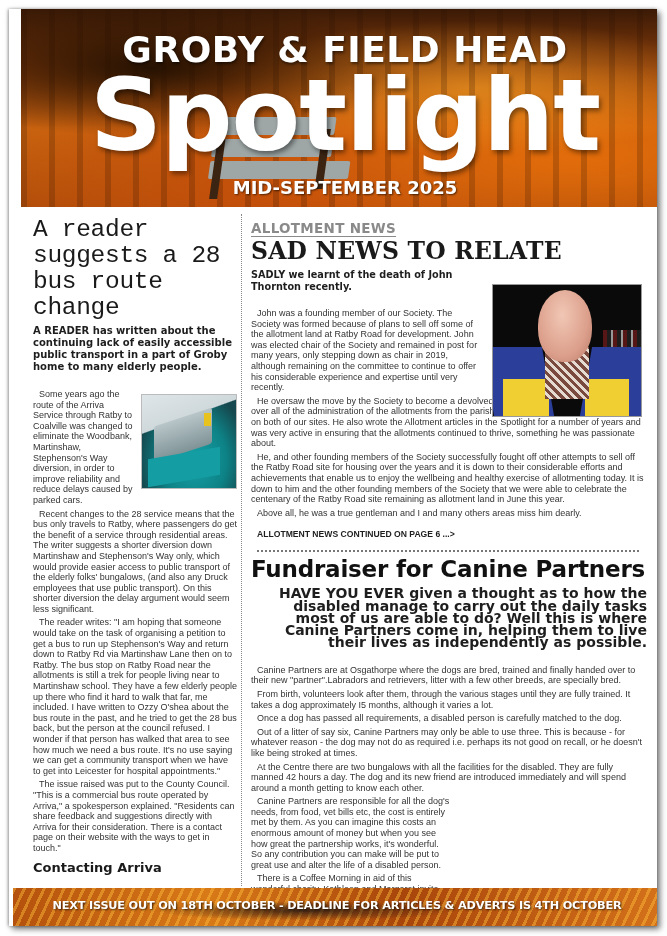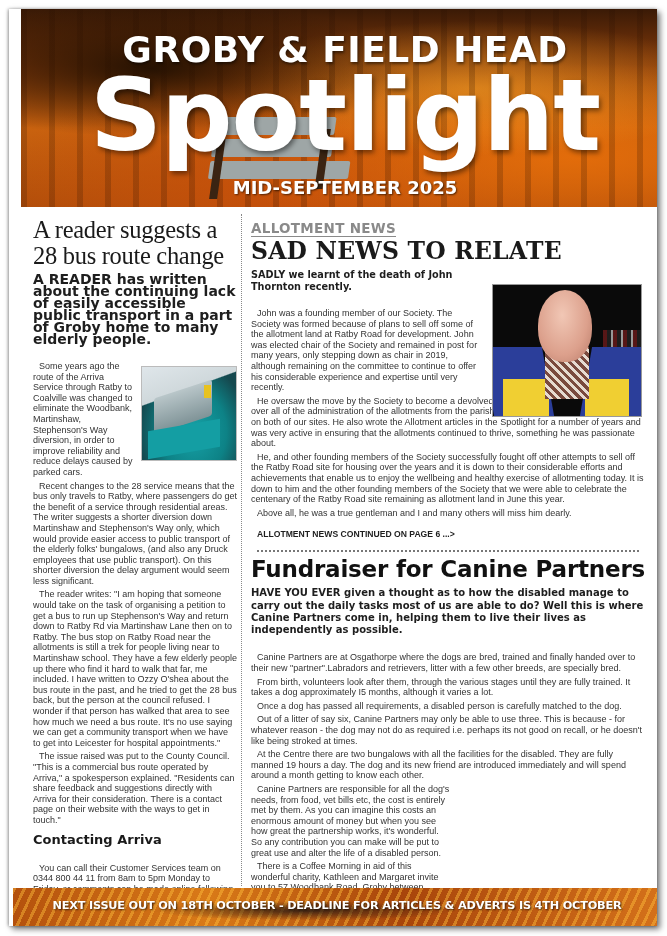--- a/index.html
+++ b/index.html
@@ -54,26 +54,26 @@
 
   
   .col-divider {
     position: absolute; left: 232px; top: 205px; width: 0; height: 672px;
     border-left: 1px dotted #888;
   }
 
   
   .left-col { position: absolute; left: 24px; top: 208px; width: 204px; }
   .headline-serif {
-    font-family: Liberation Serif, serif; font-size: 24.5px; line-height: 26px;
+    font-family: Liberation Mono, monospace; font-size: 24.5px; line-height: 26px;
     color: #1a1a1a; font-weight: normal; letter-spacing: -0.3px;
   }
   .standfirst {
     margin-top: 4px; font-family: "DejaVu Sans", sans-serif; font-weight: bold;
-    font-size: 14px; line-height: 12px; color: #1e1e1e;
+    font-size: 10px; line-height: 12px; color: #1e1e1e;
   }
   .body-text { font-size: 9px; line-height: 10.6px; color: #333; margin-top: 16px; }
   .body-text p { margin-top: 3px; text-indent: 6px; }
   .bus-photo {
     float: right; width: 96px; height: 95px; margin: 5px 0 3px 6px;
     border: 1px solid #bbb;
     background:
       linear-gradient(160deg, #dfe6ea 0%, #cfd8db 30%, rgba(255,255,255,0) 31%),
       radial-gradient(ellipse at 55% 70%, #17a3a8 0%, #0d8286 45%, #15494f 75%),
       #5f6c70;
@@ -136,21 +136,21 @@
     font-size: 8.6px; color: #1e1e1e;
   }
   .hr-dotted { margin-top: 11px; border-top: 2px dotted #777; width: 382px; margin-left: 6px; }
 
   .canine-head {
     margin-top: 3px; font-family: "DejaVu Sans", sans-serif; font-weight: bold;
     font-size: 23px; line-height: 28px; color: #111; white-space: nowrap; letter-spacing: -0.2px;
   }
   .canine-lead {
     margin-top: 4px; font-family: "DejaVu Sans", sans-serif; font-weight: bold;
-    font-size: 10px; line-height: 12.3px; color: #1e1e1e;
+    font-size: 14px; line-height: 12.3px; color: #1e1e1e; text-align: right;
   }
   .canine-logo {
     position: absolute; left: 205px; width: 186px; height: 81px;
     background: #5a3fa0; border: 1px solid #c9c1e2; color: #fff; overflow: hidden;
   }
   .canine-logo .word1 {
     position: absolute; left: 62px; top: 4px; font-family: "DejaVu Sans", sans-serif;
     font-size: 25px; line-height: 26px; letter-spacing: 0.5px;
   }
   .canine-logo .word2 {
@@ -229,36 +229,36 @@
         <div class="yellow-r"></div>
         <div class="scarf"></div>
         <div class="head"></div>
       </div>
 
       <p class="lead-bold">SADLY we learnt of the death of John Thornton recently.</p>
       <div class="body-text">
         <p class="narrow">John was a founding member of our Society. The Society was formed because of plans to sell off some of the allotment land at Ratby Road for development. John was elected chair of the Society and remained in post for many years, only stepping down as chair in 2019, although remaining on the committee to continue to offer his considerable experience and expertise until very recently.</p>
         <p style="text-indent:6px;">He oversaw the move by the Society to become a devolved management group, with it taking over all of the administration of the allotments from the parish council and negotiating long leases on both of our sites. He also wrote the Allotment articles in the Spotlight for a number of years and was very active in ensuring that the allotments continued to thrive, something he was passionate about.</p>
         <p>He, and other founding members of the Society successfully fought off other attempts to sell off the Ratby Road site for housing over the years and it is down to their considerable efforts and achievements that enable us to enjoy the wellbeing and healthy exercise of allotmenting today. It is down to him and the other founding members of the Society that we were able to celebrate the centenary of the Ratby Road site remaining as allotment land in June this year.</p>
-        <p>Above all, he was a true gentleman and I and many others will miss him dearly.</p>
+        <p>Above all, he was a true gentleman and I and many others areas miss him dearly.</p>
       </div>
       <div class="continued">ALLOTMENT NEWS CONTINUED ON PAGE 6 ...&gt;</div>
     </article>
 
     <div class="hr-dotted"></div>
 
     <article style="position:relative;">
       <h1 class="canine-head">Fundraiser for Canine Partners</h1>
       <p class="canine-lead">HAVE YOU EVER given a thought as to how the disabled manage to carry out the daily tasks most of us are able to do? Well this is where Canine Partners come in, helping them to live their lives as independently as possible.</p>
       <div class="body-text" style="position:relative;">
         <p>Canine Partners are at Osgathorpe where the dogs are bred, trained and finally handed over to their new "partner".Labradors and retrievers, litter with a few other breeds, are specially bred.</p>
         <p>From birth, volunteers look after them, through the various stages until they are fully trained. It takes a dog approximately I5 months, although it varies a lot.</p>
         <p>Once a dog has passed all requirements, a disabled person is carefully matched to the dog.</p>
         <p>Out of a litter of say six, Canine Partners may only be able to use three. This is because - for whatever reason - the dog may not do as required i.e. perhaps its not good on recall, or he doesn't like being stroked at times.</p>
-        <p>At the Centre there are two bungalows with all the facilities for the disabled. They are fully manned 19 hours a day. The dog and its new friend are introduced immediately and will spend around a month getting to know each other.</p>
+        <p>At the Centre there are two bungalows with all the facilities for the disabled. They are fully manned 42 hours a day. The dog and its new friend are introduced immediately and will spend around a month getting to know each other.</p>
         <div style="float:right; width:196px; height:86px;"></div>
         <p>Canine Partners are responsible for all the dog's needs, from food, vet bills etc, the cost is entirely met by them. As you can imagine this costs an enormous amount of money but when you see how great the partnership works, it's wonderful. So any contribution you can make will be put to great use and alter the life of a disabled person.</p>
         <p style="width:190px;">There is a Coffee Morning in aid of this wonderful charity, Kathleen and Margaret invite you to 57 Woodbank Road, Groby between 10.30 a.m. to noon on the 20th September. Please do come along, all proceeds will be donated to this most worthy cause.</p>
       </div>
       <div class="canine-logo" style="top:343px;">
         <svg width="60" height="58" viewBox="0 0 60 58">
           <g fill="none" stroke="#e4dcf5" stroke-width="1.4">
             <path d="M12 4 q-4 3 0 6"></path>
             <circle cx="13" cy="14" r="3"></circle>
             <path d="M13 17 l2 12 l12 0 l5 -8"></path>

